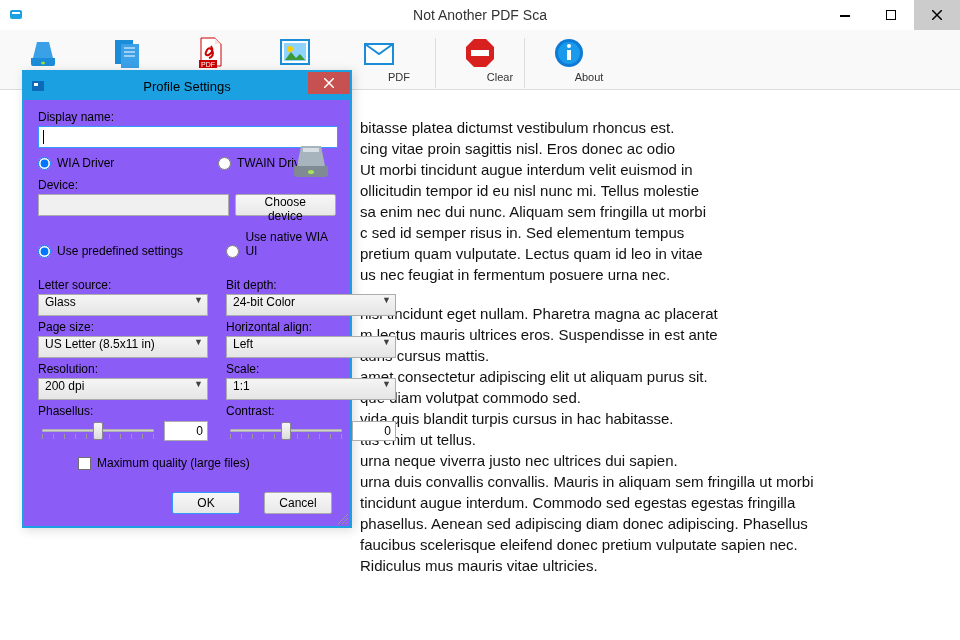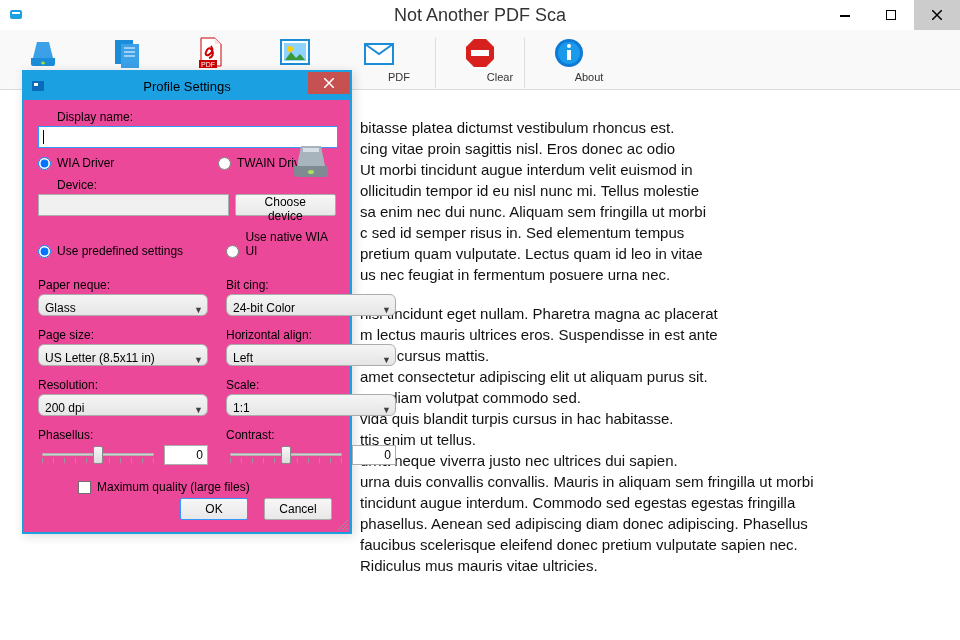--- a/index.html
+++ b/index.html
@@ -1,79 +1,79 @@
 <!DOCTYPE html>
 <html><head>
 <meta charset="utf-8">
 <style>
 * { box-sizing: border-box; margin: 0; padding: 0; font-family: "Segoe UI", Tahoma, sans-serif; }
 body { background: #fff; width: 960px; height: 640px; overflow: hidden; position: relative; }
 
 
 .main-titlebar { height: 30px; background: #fff; display: flex; align-items: center; position: relative; border-bottom: 0; }
 .main-titlebar .spacer { flex: 1; }
-.main-title { position: absolute; left: 50%; transform: translateX(-50%); font-size: 18px; color: #333; }
+.main-title { position: absolute; left: 50%; transform: translateX(-50%); font-size: 14px; color: #333; }
 .main-title-icon { width: 16px; height: 16px; margin-left: 8px; display: inline-block; }
 .win-btns { display: flex; height: 30px; }
 .win-btn { width: 46px; height: 30px; display: flex; align-items: center; justify-content: center; font-size: 13px; color: #000; }
 .win-btn.close { background: #ccc; }
 
 
 .toolbar { height: 60px; background: #f9f9f9; border-bottom: 1px solid #ddd; display: flex; padding: 5px 15px 2px 15px; gap: 28px; align-items: flex-start; }
 .tool { display: flex; flex-direction: column; align-items: center; width: 56px; cursor: pointer; }
 .tool .icon-wrap { width: 40px; height: 36px; display: flex; align-items: center; justify-content: center; }
 .tool .lbl { font-size: 11px; color: #333; margin-top: 0; text-align: left; white-space: nowrap; padding-left: 40px; }
 .tool-sep { width: 1px; height: 50px; background: #ddd; margin: 3px 0 0 0; }
 
 
 .content { position: absolute; left: 0; right: 0; top: 92px; bottom: 0; background: #fff; padding: 25px 100px 25px 360px; font-size: 15px; line-height: 1.4; color: #111; font-family: Georgia, "Times New Roman", serif; }
 .content p { margin-bottom: 18px; }
 
 
-.dialog { position: absolute; left: 22px; top: 70px; width: 330px; background: #ec4899; border: 2px solid #1ba1e2; box-shadow: 2px 2px 10px rgba(0,0,0,.15); }
+.dialog { position: absolute; left: 22px; top: 70px; width: 330px; background: #8b5cf6; border: 2px solid #1ba1e2; box-shadow: 2px 2px 10px rgba(0,0,0,.15); }
 .dialog-titlebar { height: 28px; background: #1ba1e2; display: flex; align-items: center; position: relative; }
 .dialog-title-icon { width: 16px; height: 16px; margin-left: 6px; }
 .dialog-title { position: absolute; left: 50%; transform: translateX(-50%); font-size: 13px; color: #000; }
 .dialog-close { position: absolute; right: 0; top: 0; width: 42px; height: 22px; background: #c75050; display: flex; align-items: center; justify-content: center; color: #fff; font-size: 12px; }
 
 .dialog-body { padding: 10px 14px 12px 14px; font-size: 12px; color: #000; position: relative; }
 .row { display: flex; align-items: flex-end; margin-bottom: 4px; gap: 6px; }
-.lblrow { margin-bottom: 2px; margin-left: 19px; }
+.lblrow { margin-bottom: 2px; }
 .textbox { height: 22px; border: 1px solid #7a7a7a; background: #fff; padding: 2px 4px; font-size: 12px; }
 .textbox.name { width: 300px; border: 1px solid #3399ff; display:flex; align-items:center; }
 .textbox.name .caret { width:1px; height:14px; background:#000; }
 .textbox.device { width: 200px; background:#f0f0f0; border:1px solid #adadad; }
 
 .radio { display: inline-flex; align-items: flex-end; gap: 6px; cursor: pointer; }
 .radio input { width: 13px; height: 13px; }
 .radio-row { margin: 8px 0 8px 0; display:flex; gap:0; }
 .radio-row .radio:first-child { width: 180px; }
 
 .btn { height: 22px; border: 1px solid #acacac; background: linear-gradient(#f7f7f7,#e8e8e8); font-size: 12px; padding: 0 12px; cursor: pointer; border-radius:2px; }
 .btn.ok { border: 1px solid #3399ff; width:68px; }
 .btn.cancel { width:68px; }
 
 .cols { display: flex; gap: 18px; margin-top: 20px; }
 .col { flex: 1; display:flex; flex-direction:column; }
 .field { margin-bottom: 2px; }
-.combo { height: 22px; border: 1px solid #acacac; background: linear-gradient(#f5f5f5,#e5e5e5); display: flex; align-items: flex-end; justify-content: space-between; padding: 0 4px 0 6px; font-size: 12px; cursor: pointer; width: 170px; margin-bottom:12px; border-radius:6px; }
+.combo { height: 22px; border: 1px solid #acacac; background: linear-gradient(#f5f5f5,#e5e5e5); display: flex; align-items: flex-start; justify-content: space-between; padding: 0 4px 0 6px; font-size: 12px; cursor: pointer; width: 170px; margin-bottom:4px; border-radius:0; }
 .combo .arrow { font-size: 9px; color:#404040; }
 
 .slider-row { display:flex; align-items:center; gap:6px; width:170px; }
 .slider { flex:1; height:22px; position:relative; }
 .slider-track { position:absolute; left:4px; right:4px; top:9px; height:3px; background:#d0d0d0; border:1px solid #b0b0b0; border-radius:1px; }
 .slider-thumb { position:absolute; top:2px; width:10px; height:18px; background:linear-gradient(#f7f7f7,#dcdcdc); border:1px solid #8a8a8a; border-radius:2px; }
 .slider-ticks { position:absolute; left:4px; right:4px; top:14px; height:6px; display:flex; justify-content:space-between; }
 .slider-ticks span { width:1px; height:5px; background:#999; }
 .spin { width:44px; height:20px; border:1px solid #acacac; background:#fff; font-size:12px; text-align:right; padding:1px 4px; }
 
 .chk-row { display:flex; align-items:center; gap:6px; margin-top:14px;padding-left:40px; }
 .chkbox { width:13px; height:13px; border:1px solid #707070; background:#fff; }
 
-.dialog-footer { display:flex; justify-content:flex-end; gap:16px; margin-top:4px; padding-right:4px; }
+.dialog-footer { display:flex; justify-content:flex-end; gap:24px; margin-top:22px; padding-right:4px; }
 .resize-grip { position:absolute; right:2px; bottom:2px; width:12px; height:12px; }
 .resize-grip svg { display:block; }
 
 .scanner-icon-big { position:absolute; right:18px; top:38px; }
 
 </style>
 </head>
 <body>
 
 <div class="main-titlebar">
@@ -259,21 +259,21 @@
         <span>Use predefined settings</span>
       </label>
       <label class="radio">
         <input type="radio" style="">
         <span>Use native WIA UI</span>
       </label>
     </div>
 
     <div class="cols">
       <div class="col">
-        <div class="field">Paper neque:</div>
+        <div class="field">Letter source:</div>
         <div class="combo">
             <span>Glass</span>
             <span class="arrow">▼</span>
           </div>
         <div class="field">Page size:</div>
         <div class="combo">
             <span>US Letter (8.5x11 in)</span>
             <span class="arrow">▼</span>
           </div>
         <div class="field">Resolution:</div>
@@ -297,21 +297,21 @@
                 <span></span>
                 <span></span>
                 <span></span>
               </div>
             <div class="slider-thumb" style="left:calc(50% - 5px);"></div>
           </div>
           <input class="spin" value="0" style="">
         </div>
       </div>
       <div class="col">
-        <div class="field">Bit cing:</div>
+        <div class="field">Bit depth:</div>
         <div class="combo">
             <span>24-bit Color</span>
             <span class="arrow">▼</span>
           </div>
         <div class="field">Horizontal align:</div>
         <div class="combo">
             <span>Left</span>
             <span class="arrow">▼</span>
           </div>
         <div class="field">Scale:</div>

